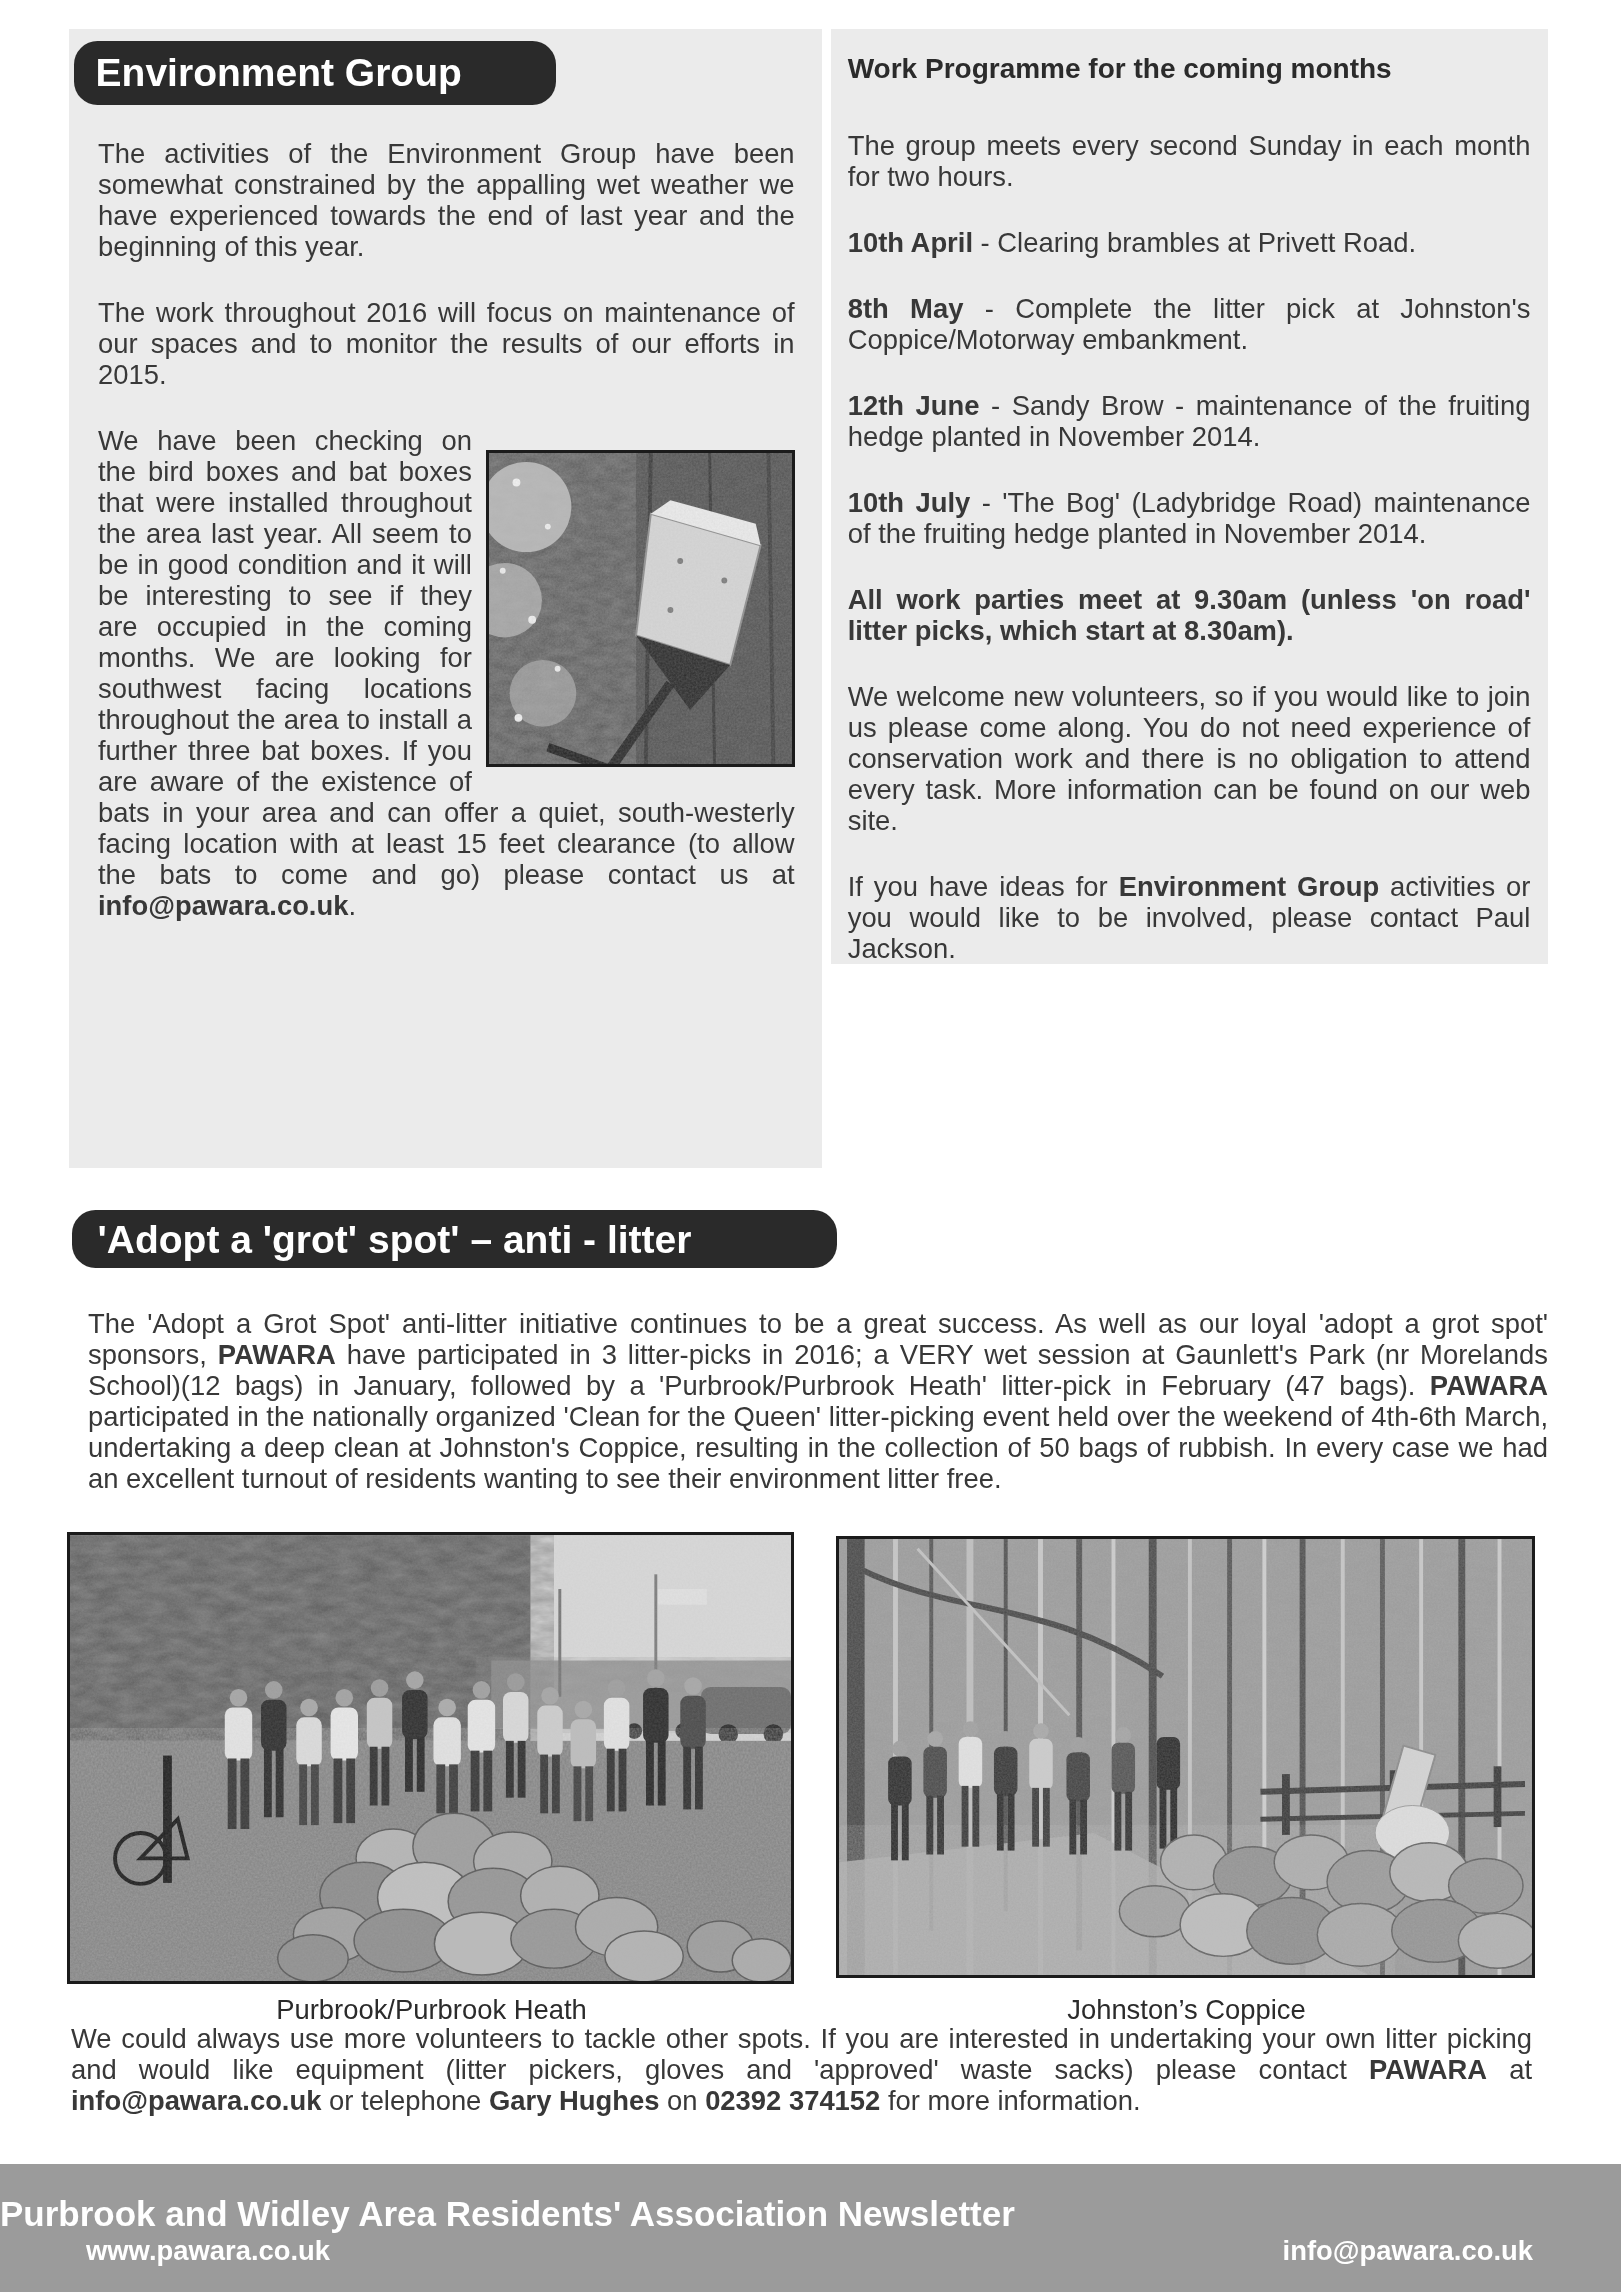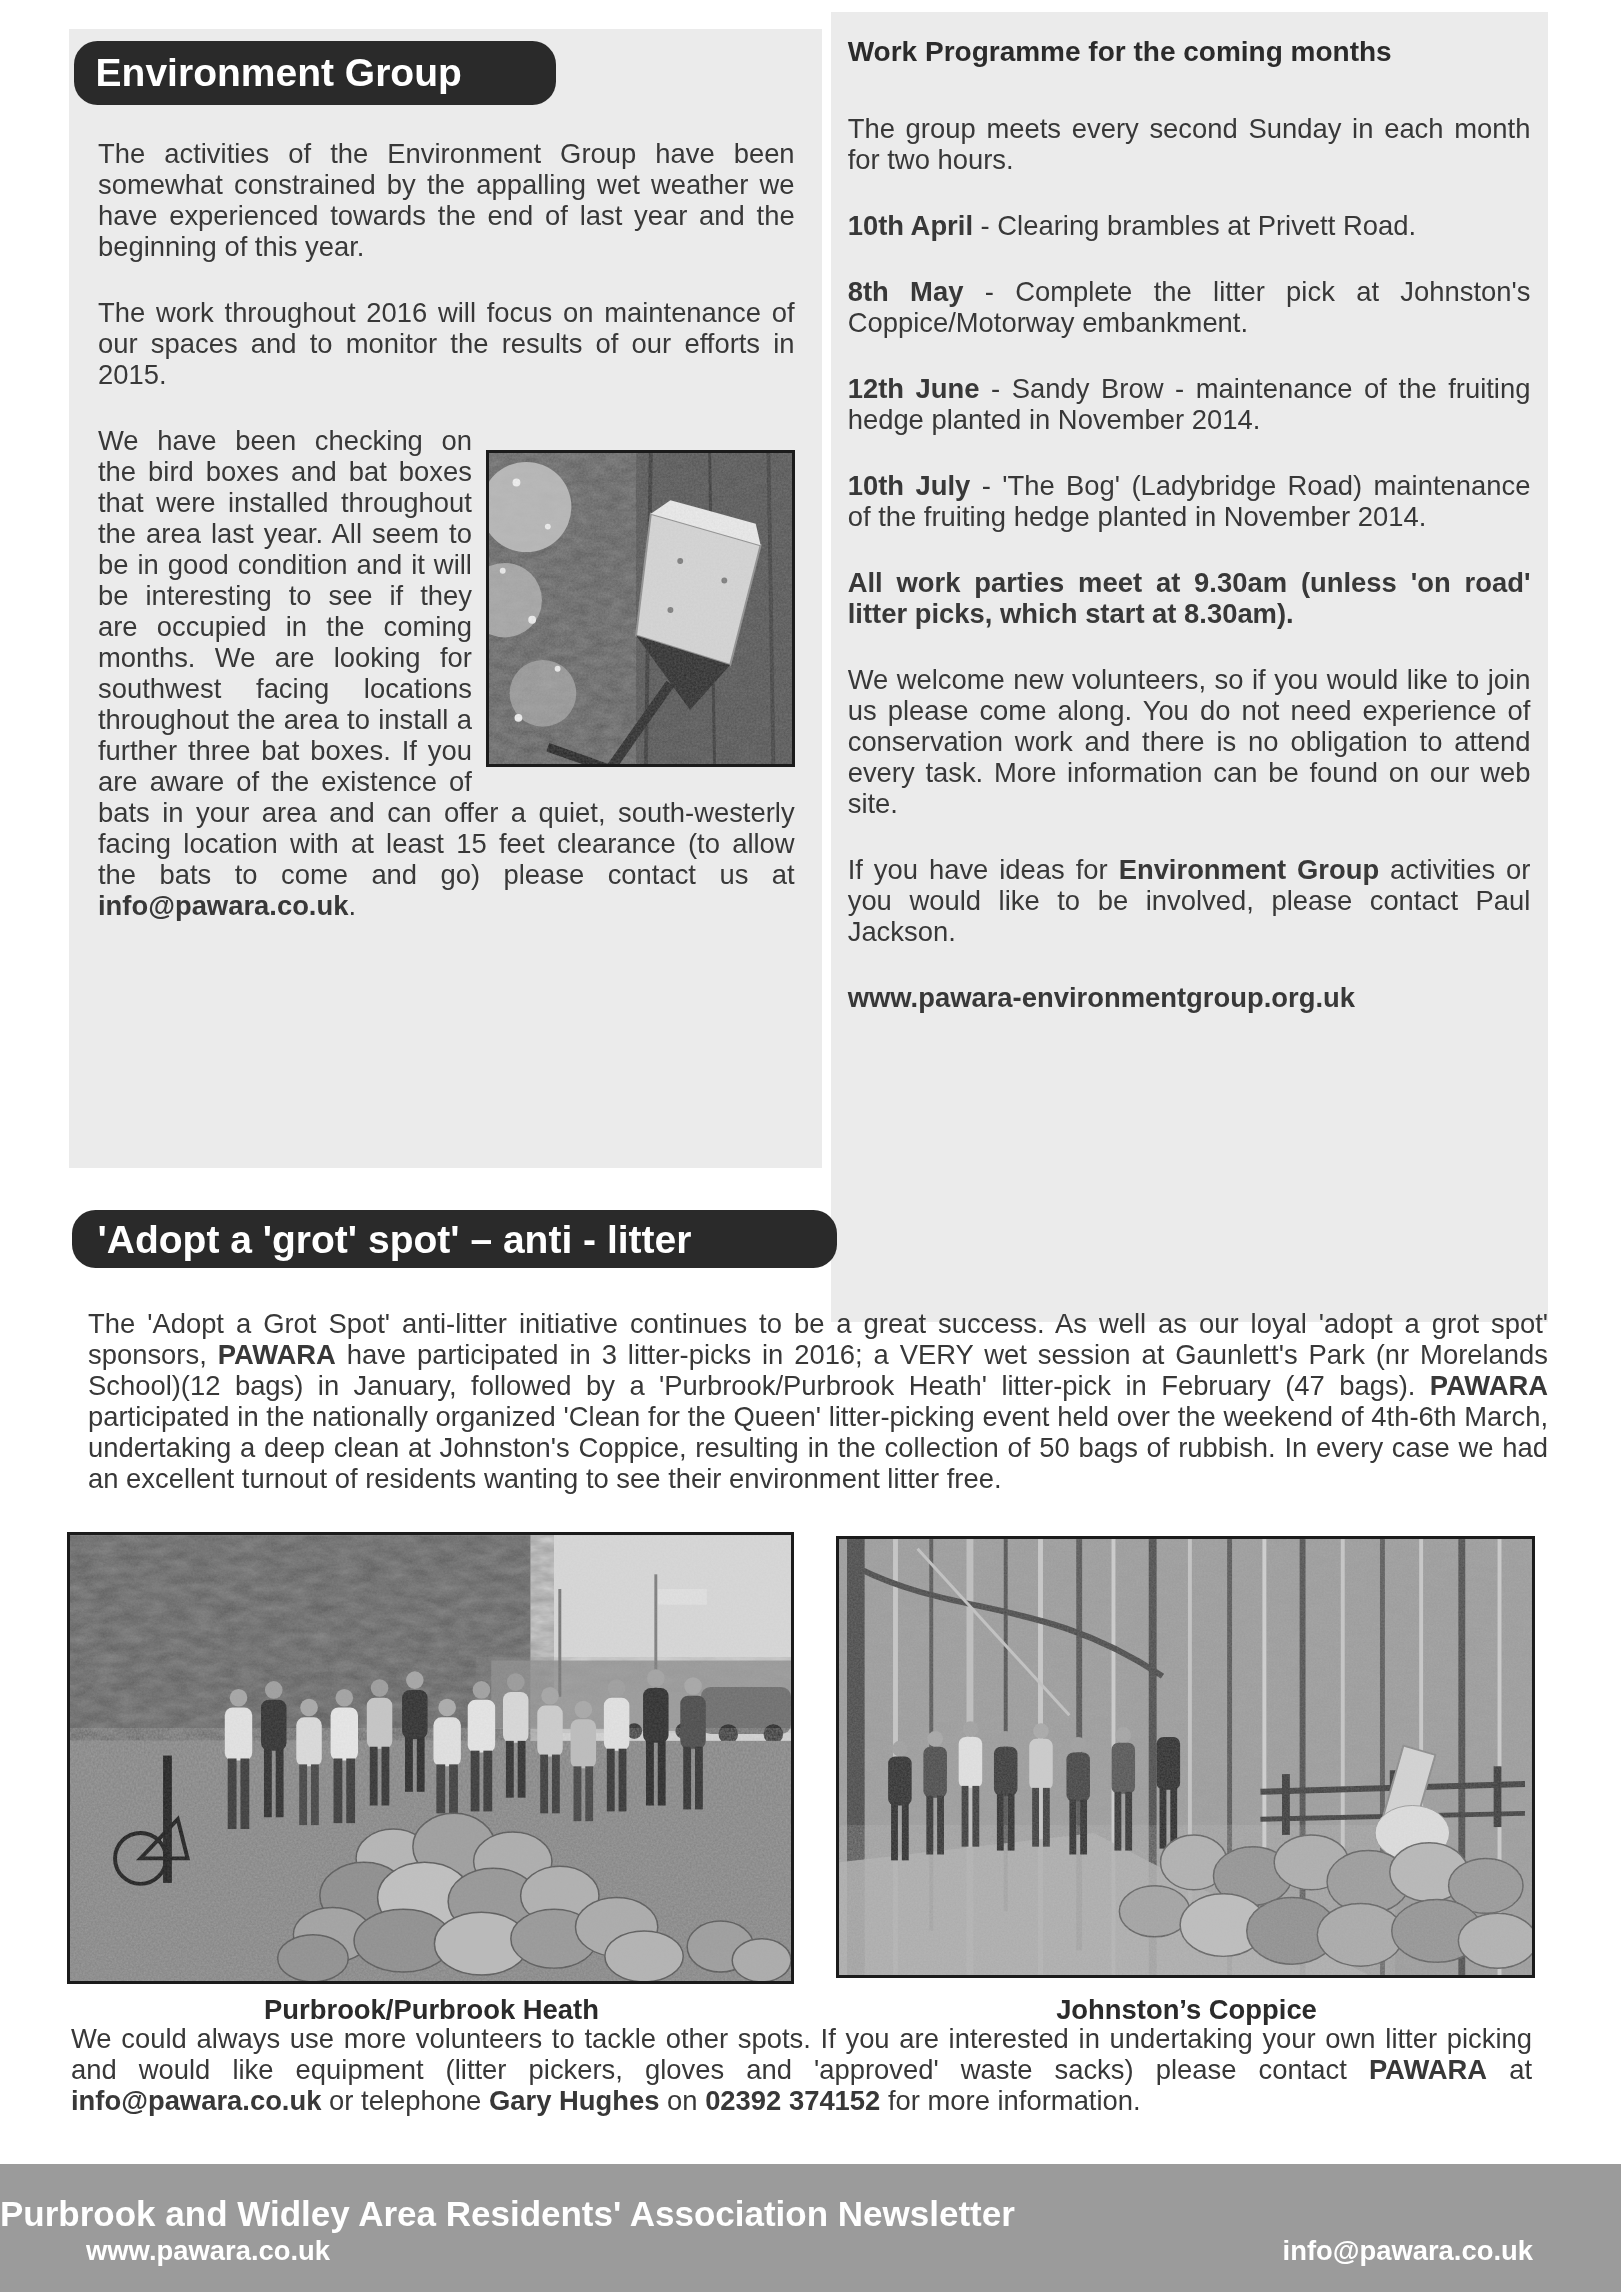--- a/index.html
+++ b/index.html
@@ -1,40 +1,40 @@
 <!DOCTYPE html>
 <html><head>
 <meta charset="utf-8">
 <style>
   html,body{margin:0;padding:0;background:#fff;}
   .page{position:relative;width:1621px;height:2293px;background:#ffffff;overflow:hidden;
         font-family:"Liberation Sans","DejaVu Sans",sans-serif;color:#383838;}
   .panel{position:absolute;background:#ebebeb;overflow:hidden;}
   .panel-left{left:69px;top:29px;width:753px;height:1139px;}
-  .panel-right{left:831px;top:12px;width:717px;height:1310px;}
+  .panel-right{left:831px;top:29px;width:717px;height:935px;}
   .left-content{padding:109px 27.4px 0 29px;}
   .right-content{padding:22.5px 17.6px 0 16.7px;}
   p{margin:0 0 35px 0;font-size:27.4px;line-height:31px;text-align:justify;}
   .b{font-weight:bold;}
   .env-header{position:absolute;left:74px;top:41px;width:482px;height:64px;background:#2a2a2a;
       border-radius:23.5px;color:#ffffff;font-size:39px;font-weight:bold;line-height:64px;
       padding-left:21.6px;box-sizing:border-box;}
   .work-title{margin:0 0 45px 0;font-size:28px;font-weight:bold;color:#2b2b2b;line-height:33px;text-align:left;}
   .grot-header{position:absolute;left:72px;top:1210px;width:765px;height:58px;background:#2a2a2a;
       border-radius:23.5px;color:#ffffff;font-size:39px;font-weight:bold;line-height:59px;
       padding-left:25.5px;box-sizing:border-box;}
   .grot-intro{position:absolute;left:72px;top:1292px;width:1460px;margin:16px;}
   .grot-outro{position:absolute;left:71px;top:2023px;width:1461px;margin:0;}
   .photo{border:3.9px solid #1b1b1b;background:#8a8a8a;position:absolute;}
   .photo svg{display:block;}
   .photo-left{left:67px;top:1532px;width:721px;height:446px;}
   .photo-right{left:836px;top:1536px;width:693px;height:436px;}
   .batbox-photo{float:right;width:303px;height:311px;border:3.9px solid #1b1b1b;
       margin:24.5px 0 19.6px 13.7px;background:#555;display:block;}
-  .caption{position:absolute;top:1994px;text-align:center;font-weight:bold;font-size:27.4px;color:#2b2b2b;}
+  .caption{position:absolute;top:1994px;text-align:center;font-weight:normal;font-size:27.4px;color:#2b2b2b;}
   .cap-left{left:67px;width:729px;}
   .cap-right{left:836px;width:701px;}
   .footer{position:absolute;left:0;top:2164px;width:1621px;height:128px;background:#9b9b9b;color:#ffffff;}
   .f-title{text-align:left;font-size:35px;font-weight:bold;padding-top:30px;}
   .f-links{position:absolute;left:86px;right:88px;top:71px;display:flex;justify-content:space-between;
       font-size:27.4px;font-weight:bold;}
 </style>
 </head>
 <body>
 

